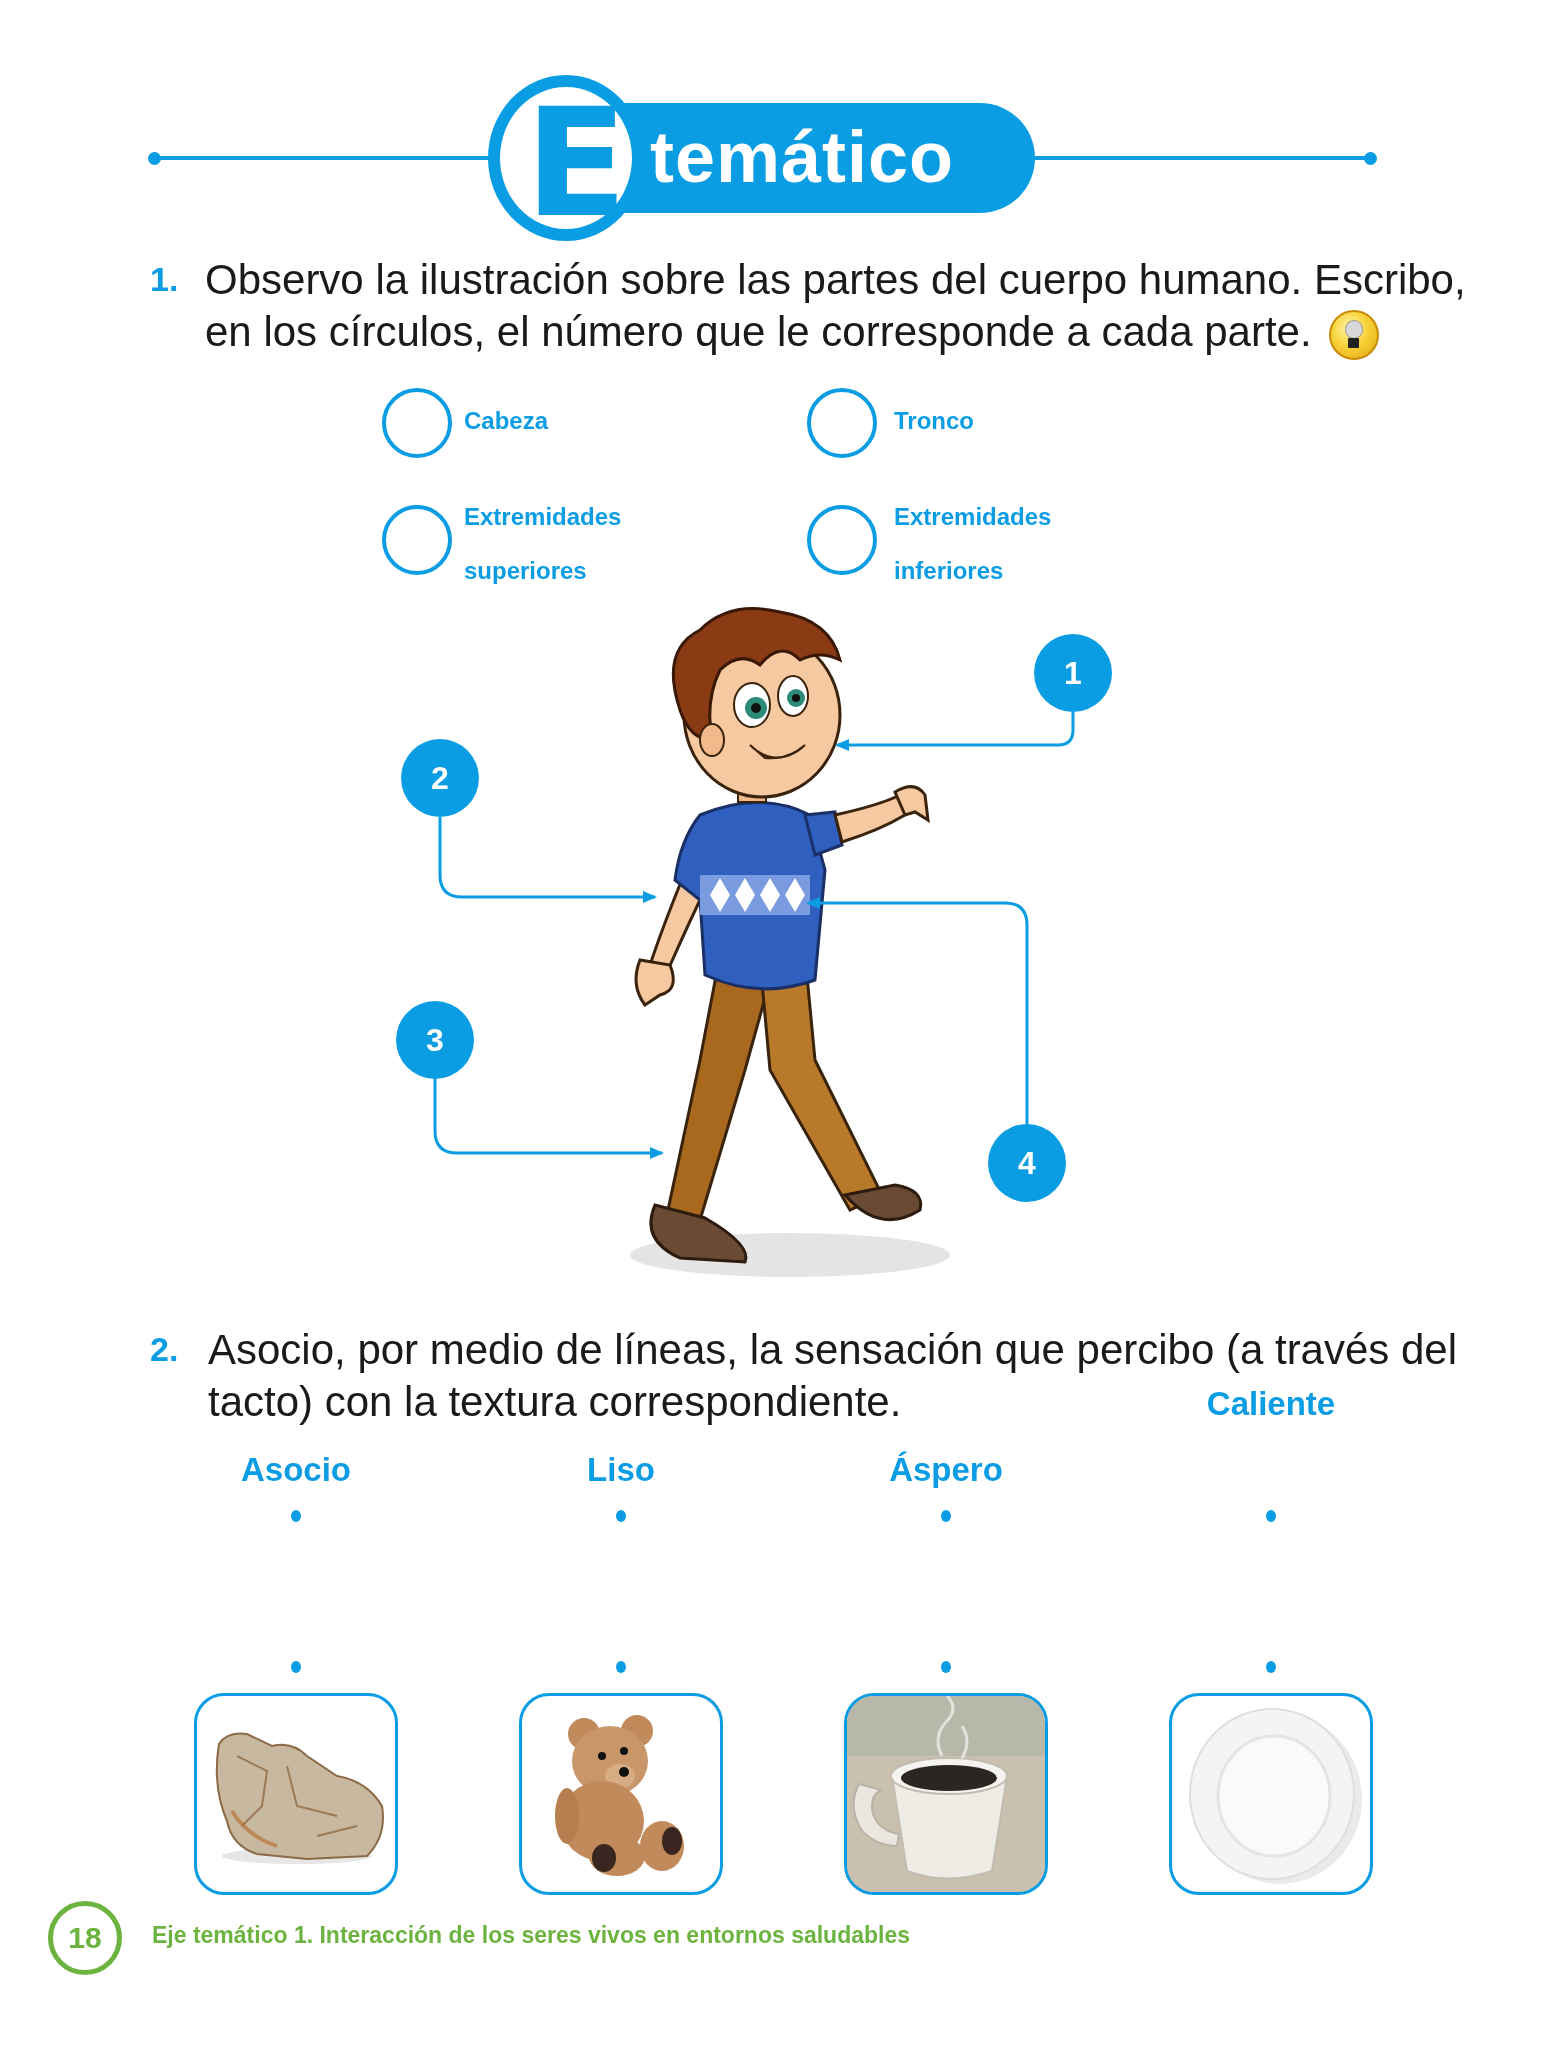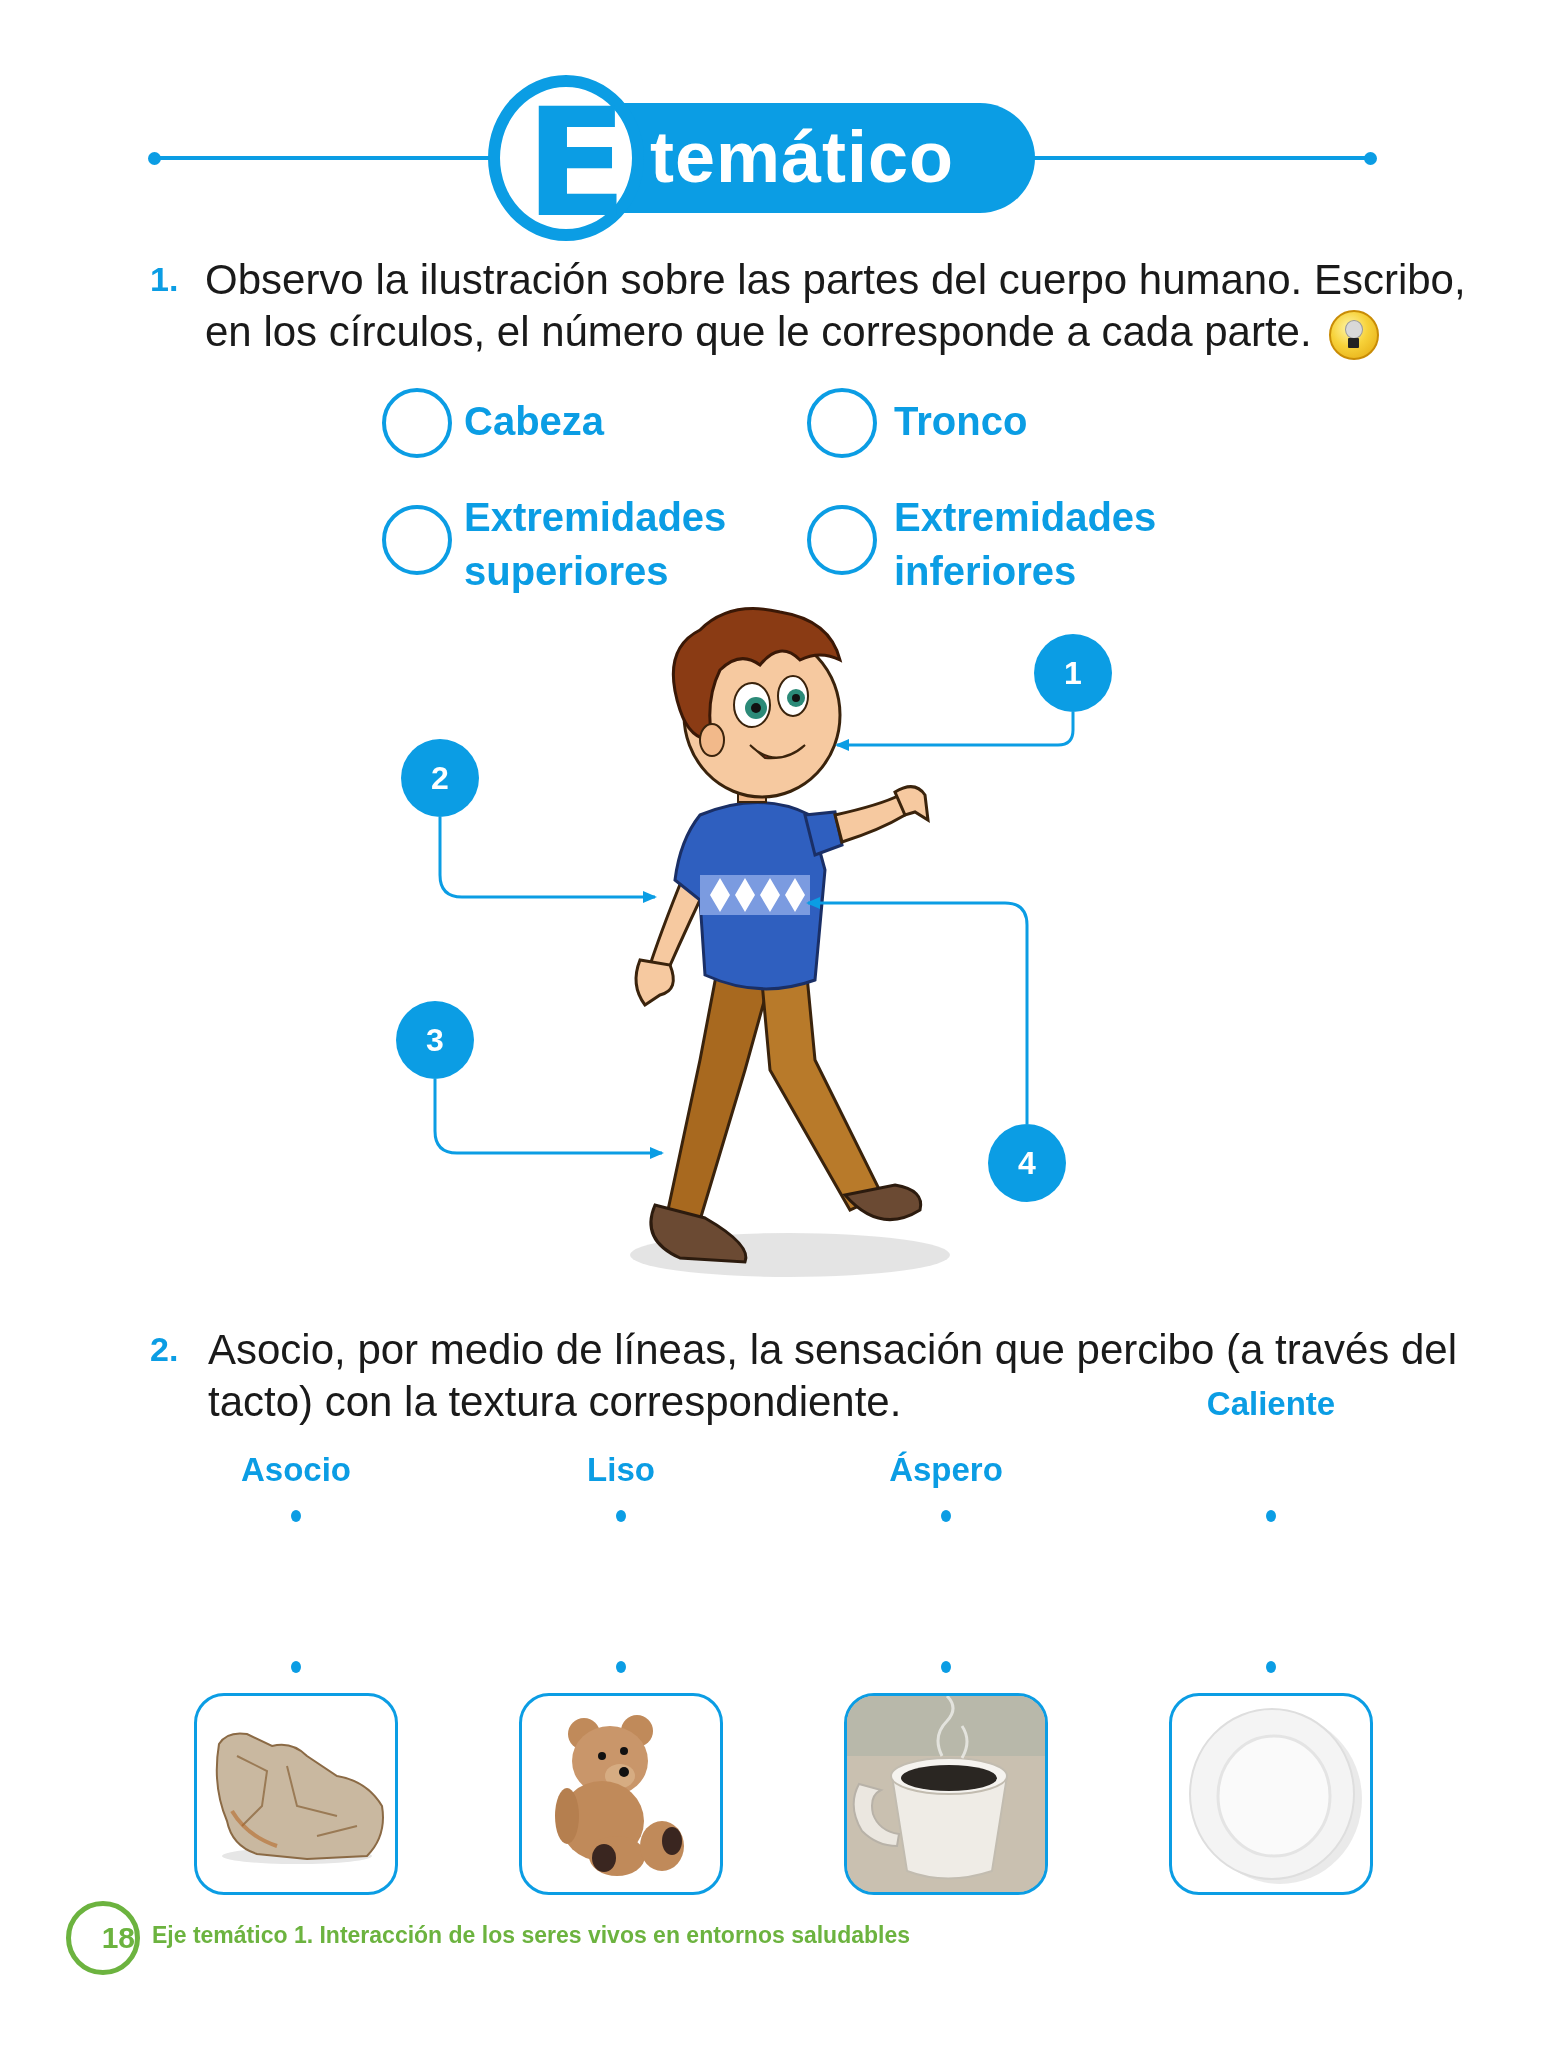--- a/index.html
+++ b/index.html
@@ -42,43 +42,43 @@
   }
   .bulb::after {
     content: ""; position: absolute; left: 17px; top: 26px; width: 11px; height: 10px;
     background: #222; border-radius: 1px;
   }
   .answer-circle {
     position: absolute; width: 70px; height: 70px; border: 4px solid #0b9de4;
     border-radius: 50%; box-sizing: border-box; background: #fff;
   }
   .part-label {
-    position: absolute; color: #0b9de4; font-weight: bold; font-size: 40px; line-height: 54px;
+    position: absolute; color: #0b9de4; font-weight: bold; font-size: 24px; line-height: 54px;
   }
   
   .callout {
     position: absolute; width: 78px; height: 78px; border-radius: 50%; background: #0b9de4;
     color: #fff; font-weight: bold; font-size: 32px; text-align: center; line-height: 78px;
   }
   svg.lines { position: absolute; left: 0; top: 0; }
   
   .sense-label {
     position: absolute; color: #0b9de4; font-weight: bold; font-size: 33px; width: 240px;
     text-align: center; line-height: 40px;
   }
   .dot { position: absolute; width: 10px; height: 12px; border-radius: 50%; background: #0b9de4; }
   .pic-box {
     position: absolute; width: 204px; height: 202px; border: 3px solid #0b9de4;
     border-radius: 30px; box-sizing: border-box; overflow: hidden; background: #fff;
   }
   
   .page-num {
-    position: absolute; left: 66px; top: 1901px; width: 74px; height: 74px;
+    position: absolute; left: 48px; top: 1901px; width: 74px; height: 74px;
     border: 5px solid #6cb33f; border-radius: 50%; box-sizing: border-box;
-    color: #6cb33f; font-weight: bold; font-size: 30px; text-align: right; line-height: 64px;
+    color: #6cb33f; font-weight: bold; font-size: 30px; text-align: center; line-height: 64px;
   }
   .footer-text {
     position: absolute; left: 152px; top: 1922px; color: #6cb33f; font-weight: bold; font-size: 23px;
   }
 </style>
 </head>
 <body>
 
 <div>
   <div class="hdr-line" style="left:154px; width:340px;"></div>

